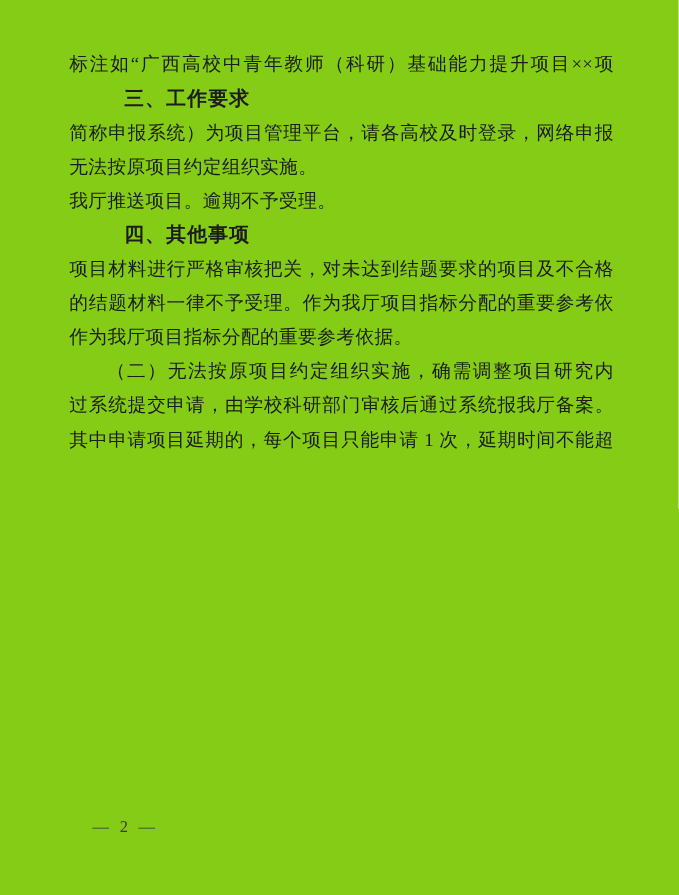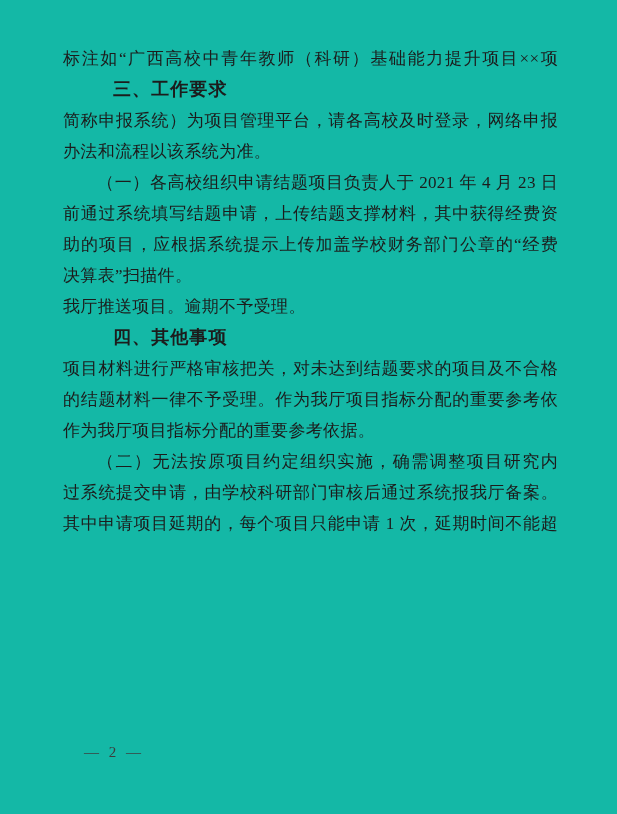--- a/index.html
+++ b/index.html
@@ -4,21 +4,21 @@
 <style>
   html, body {
     margin: 0;
     padding: 0;
     background: #ffffff;
   }
   .page {
     position: relative;
     width: 617px;
     height: 814px;
-    background: #14b8a6;
+    background: #84cc16;
     overflow: hidden;
     font-family: "Liberation Serif", "DejaVu Serif", serif;
     color: #1c1c1c;
   }
   .doc-body {
     position: absolute;
     left: 63px;
     top: 43px;
     width: 495px;
   }
@@ -66,27 +66,21 @@
 <div class="page">
   <div class="doc-body" id="doc-body">
       <div class="block paragraph">
         <div class="line">标注如“广西高校中青年教师（科研）基础能力提升项目××项</div>
       </div>
       <div class="block heading">
         <div class="line endp">三、工作要求</div>
       </div>
       <div class="block paragraph">
         <div class="line">简称申报系统）为项目管理平台，请各高校及时登录，网络申报</div>
-        <div class="line endp">办法和流程以该系统为准。</div>
-      </div>
-      <div class="block paragraph">
-        <div class="line first-indent">（一）各高校组织申请结题项目负责人于 2021 年 4 月 23 日</div>
-        <div class="line">前通过系统填写结题申请，上传结题支撑材料，其中获得经费资</div>
-        <div class="line">助的项目，应根据系统提示上传加盖学校财务部门公章的“经费</div>
-        <div class="line endp">决算表”扫描件。</div>
+        <div class="line endp">无法按原项目约定组织实施。</div>
       </div>
       <div class="block paragraph">
         <div class="line endp">我厅推送项目。逾期不予受理。</div>
       </div>
       <div class="block heading">
         <div class="line endp">四、其他事项</div>
       </div>
       <div class="block paragraph">
         <div class="line">项目材料进行严格审核把关，对未达到结题要求的项目及不合格</div>
         <div class="line">的结题材料一律不予受理。作为我厅项目指标分配的重要参考依据</div>

